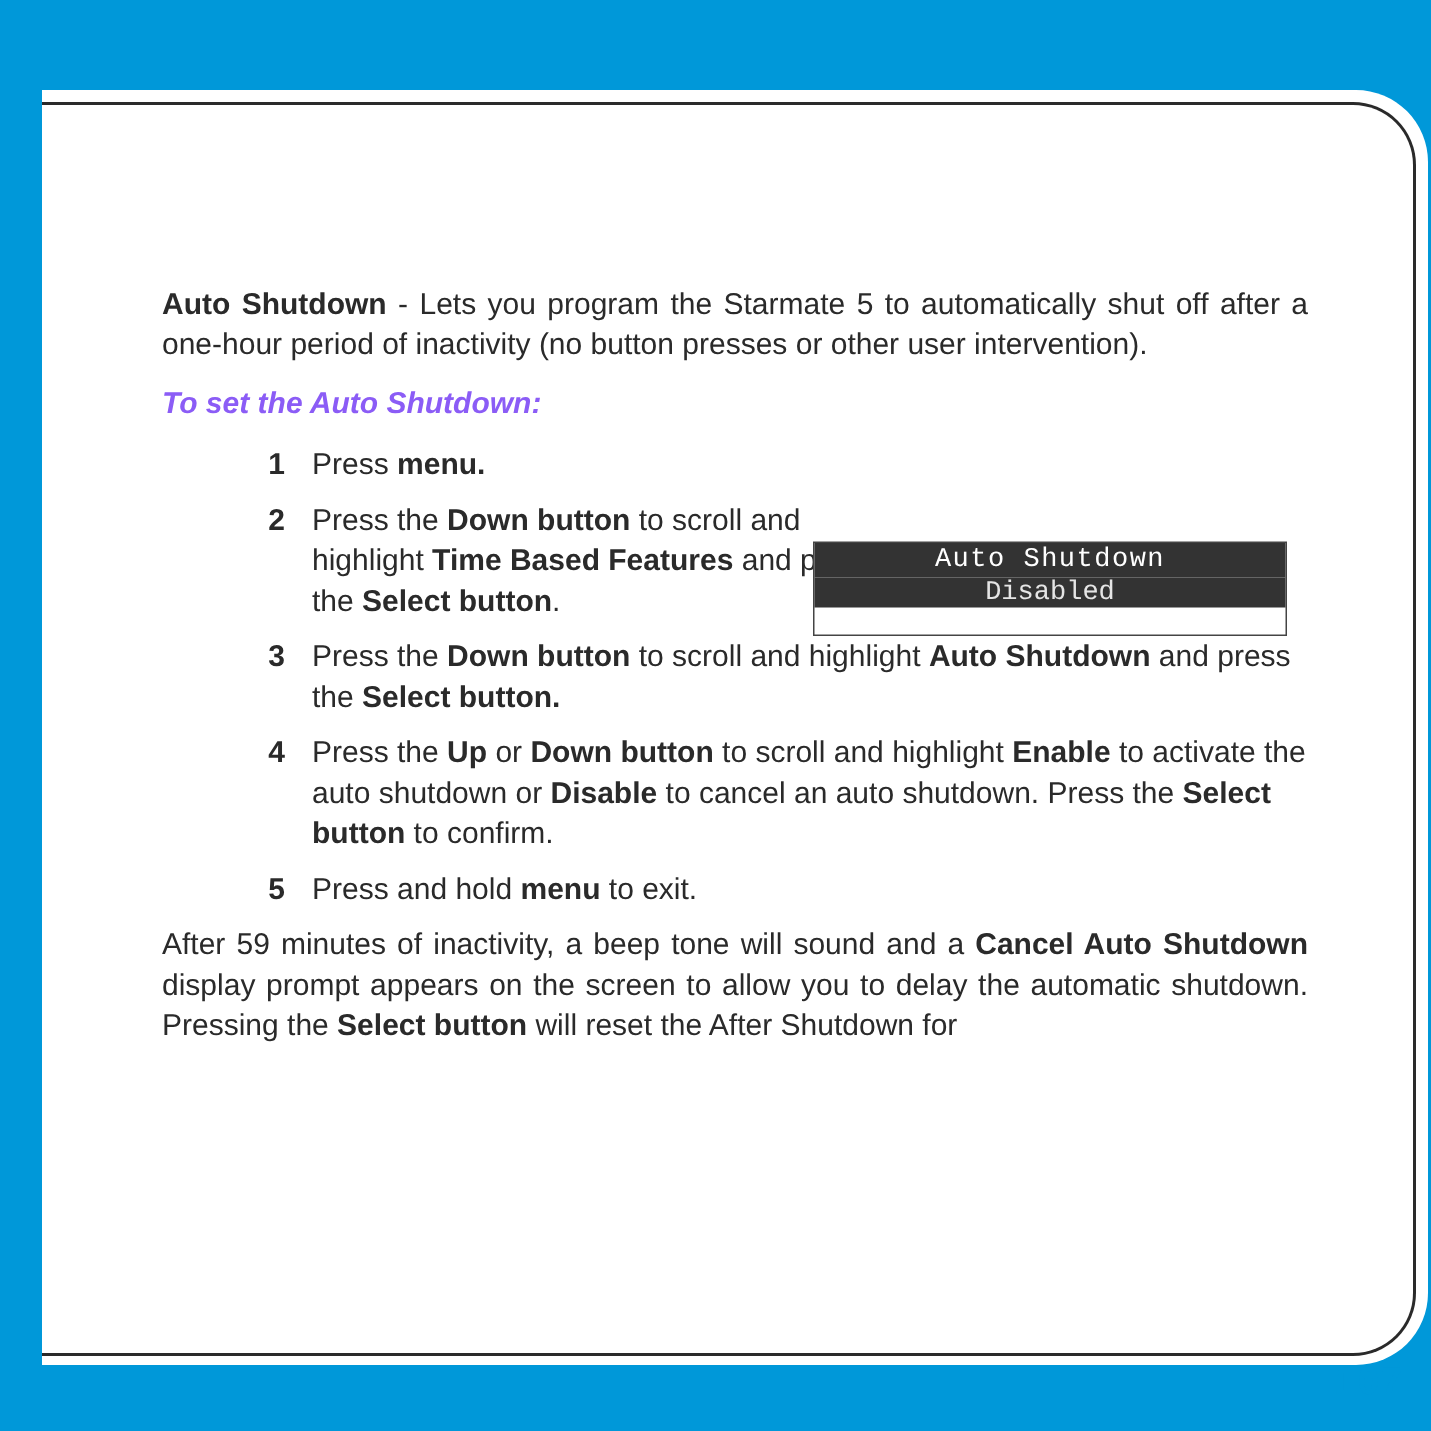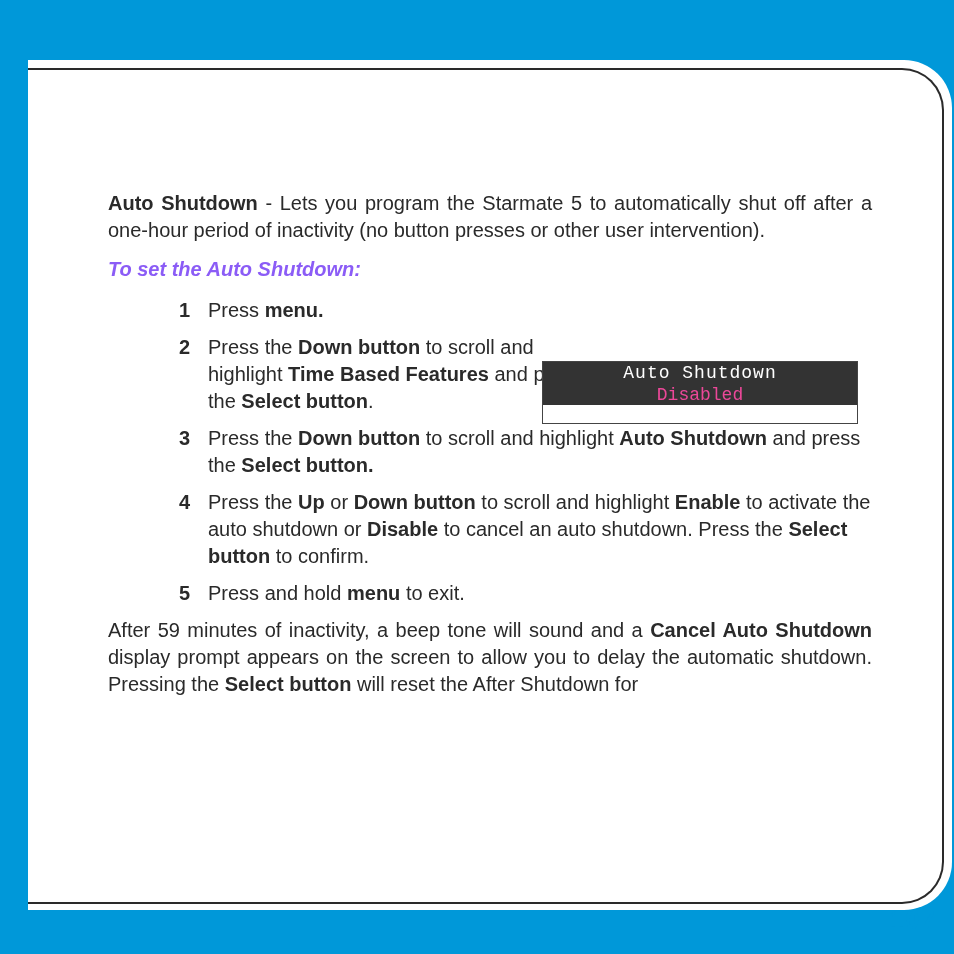--- a/index.html
+++ b/index.html
@@ -80,21 +80,21 @@
   }
   .screenshot .sc-title {
     background: #333;
     color: #fff;
     padding: 1px 0;
     letter-spacing: 1px;
   }
   .screenshot .sc-row { padding: 0; }
   .screenshot .sc-sel {
     background: #333;
-    color: #ec4899;
+    color: #e5e5e5;
   }
   .screenshot .sc-pad { height: 18px; }
 
   .page-num {
     position: absolute;
     right: 18px;
     bottom: 18px;
     font-size: 26px;
     font-weight: 900;
     color: #0098d9;

